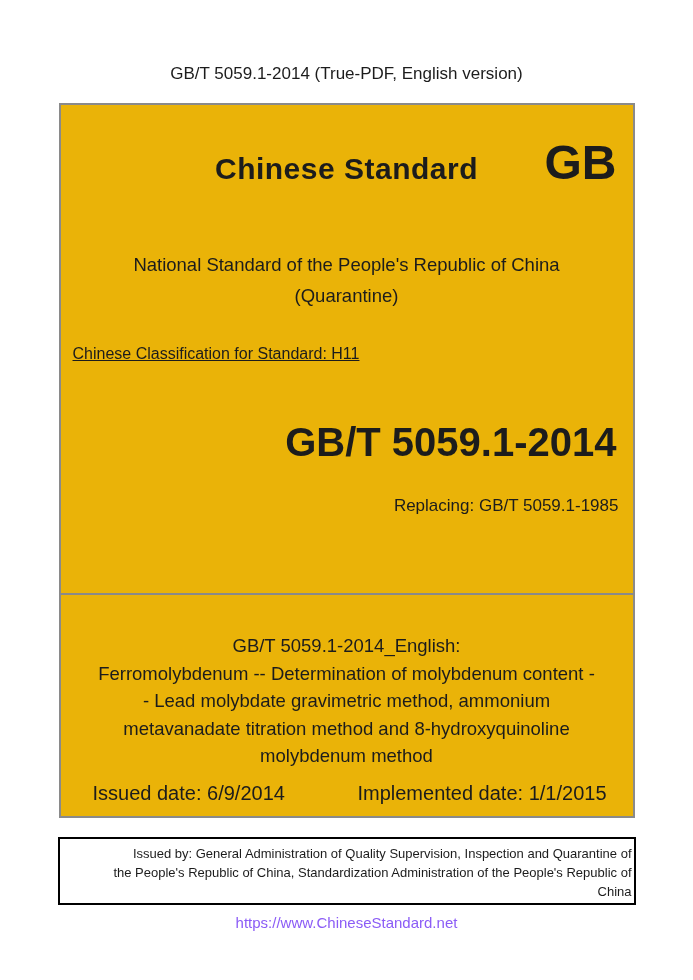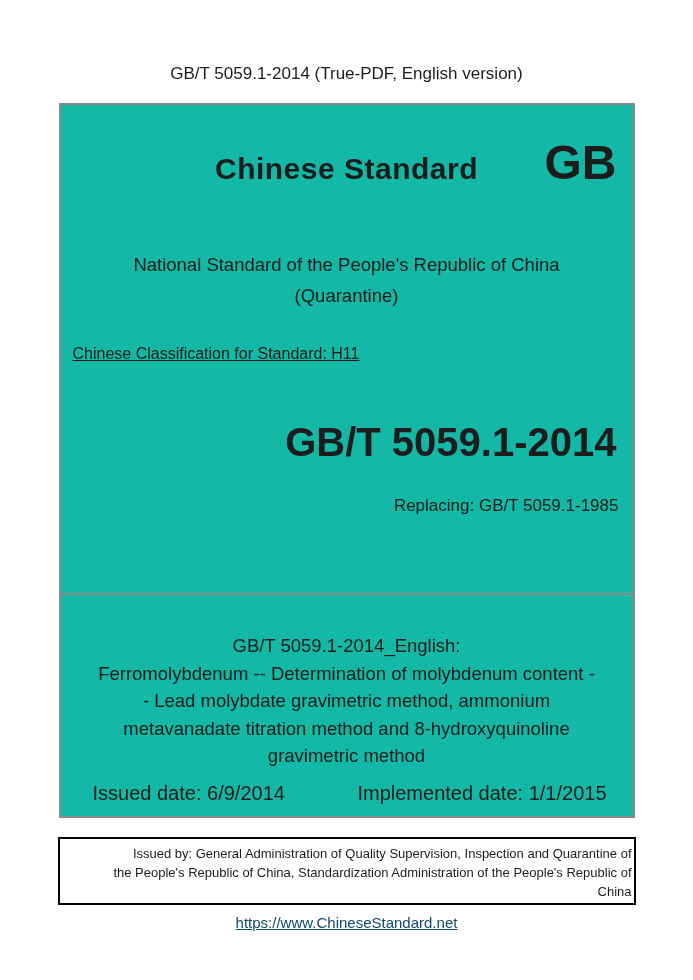--- a/index.html
+++ b/index.html
@@ -17,21 +17,21 @@
     text-align: center;
     font-size: 17px;
     height: 86px;
   }
   .main-box {
     width: 576px;
     margin: 17px auto 0;
     height: 715px;
     border: 2px solid #8a8a8a;
     position: relative;
-    background: #14b8a6;
+    background: #eab308;
   }
   .top-section { height: 452px; }
   .brand-row {
     position: relative;
     margin-top: 36px;
     height: 56px;
   }
   .brand-title {
     text-align: center;
     font-size: 30px;
@@ -112,22 +112,21 @@
     line-height: 19px;
     overflow: hidden;
   }
   .page-footer {
     margin-top: 8px;
     text-align: center;
     font-size: 15px;
     line-height: 20px;
   }
   .site-link {
-    color: #0c4a6e;
-    text-decoration: underline;
+    color: #8b5cf6;
     cursor: pointer;
   }
 </style>
 </head>
 <body>
 
 <div class="page-header">GB/T 5059.1-2014 (True-PDF, English version)</div>
 
 <div class="main-box">
   <div class="top-section">
@@ -139,21 +138,21 @@
     <div class="recommended-line">(Quarantine)</div>
     <div class="classification-line">Chinese Classification for Standard: H11</div>
     <div class="standard-number">GB/T 5059.1-2014</div>
     <div class="replacing-line">Replacing: GB/T 5059.1-1985</div>
   </div>
   <div class="bottom-section">
     <div class="english-label">GB/T 5059.1-2014_English:</div>
     <div class="title-line">Ferromolybdenum -- Determination of molybdenum content -</div>
     <div class="title-line">- Lead molybdate gravimetric method, ammonium</div>
     <div class="title-line">metavanadate titration method and 8-hydroxyquinoline</div>
-    <div class="title-line">gravimetric method</div>
+    <div class="title-line">molybdenum method</div>
   </div>
   <div class="dates-row">
     <span>Issued date: 6/9/2014</span>
     <span>Implemented date: 1/1/2015</span>
   </div>
 </div>
 
 <div class="issuer-box">
   <div>Issued by: General Administration of Quality Supervision, Inspection and Quarantine of</div>
   <div>the People's Republic of China, Standardization Administration of the People's Republic of</div>

